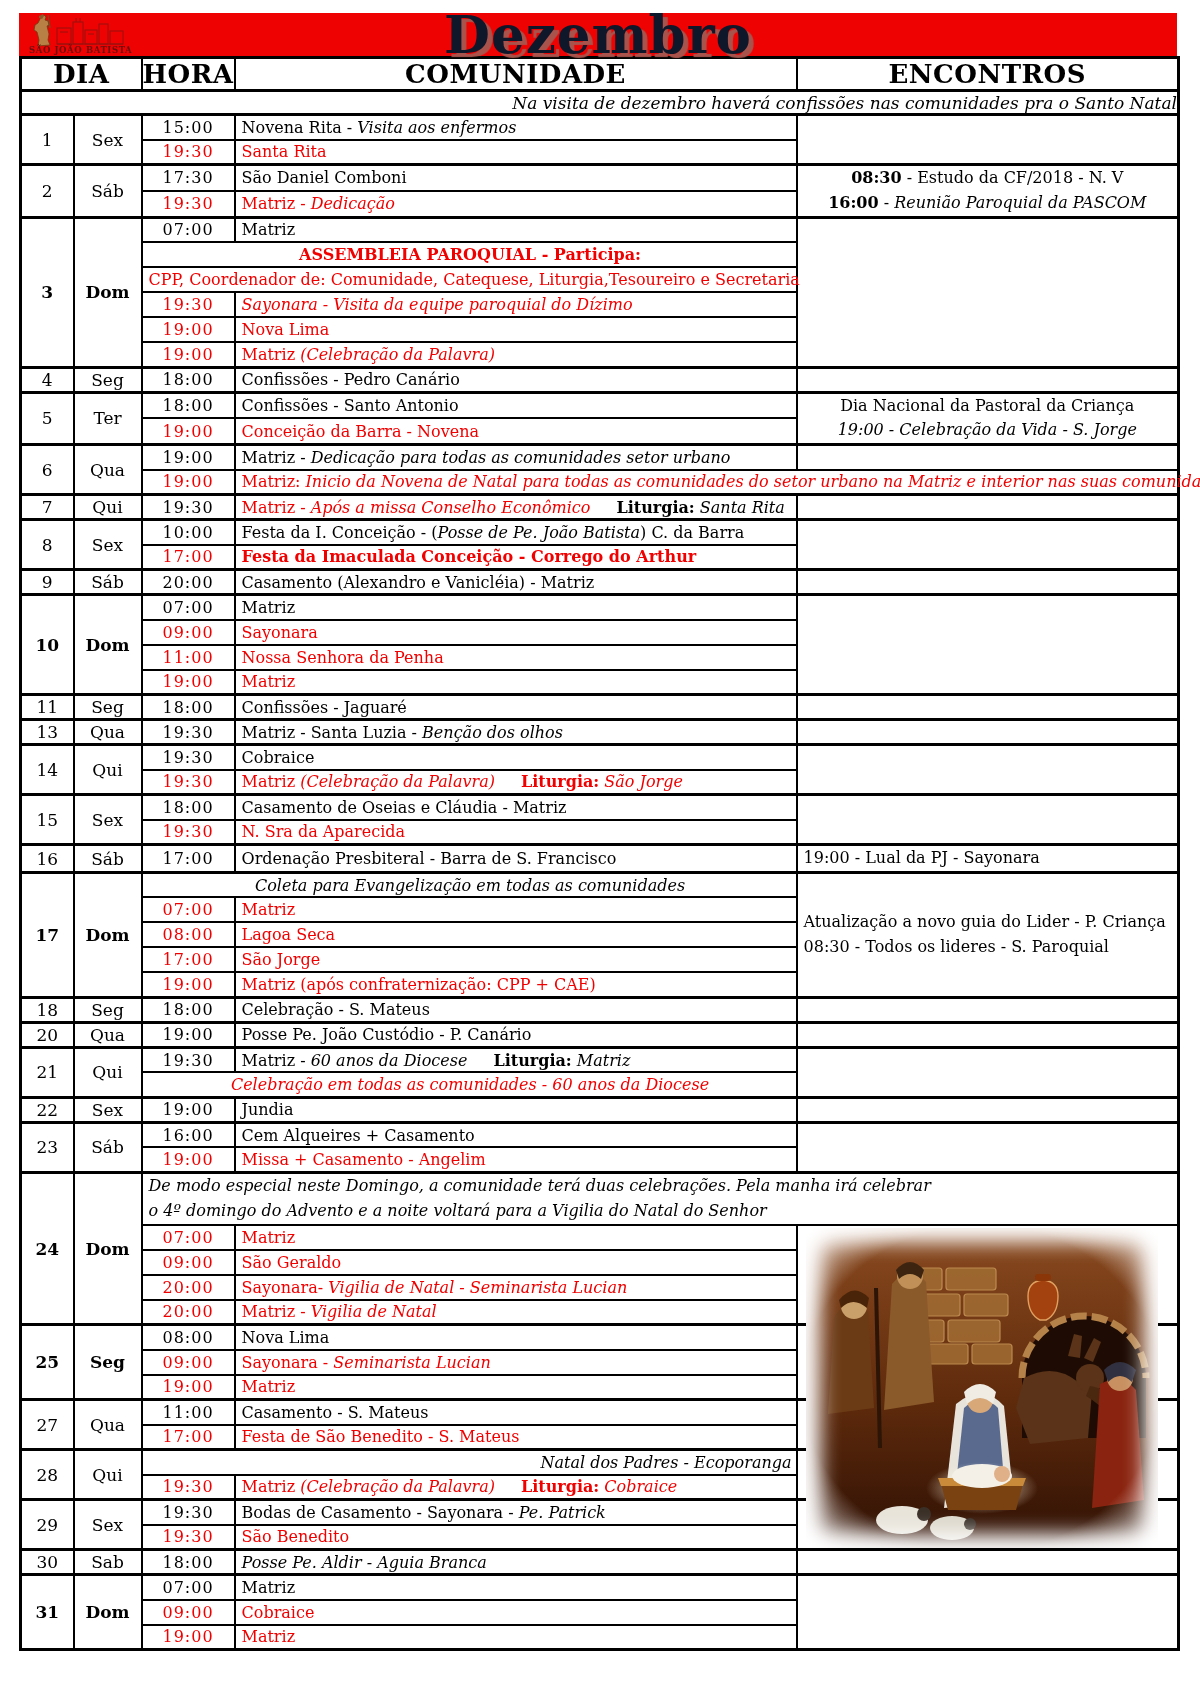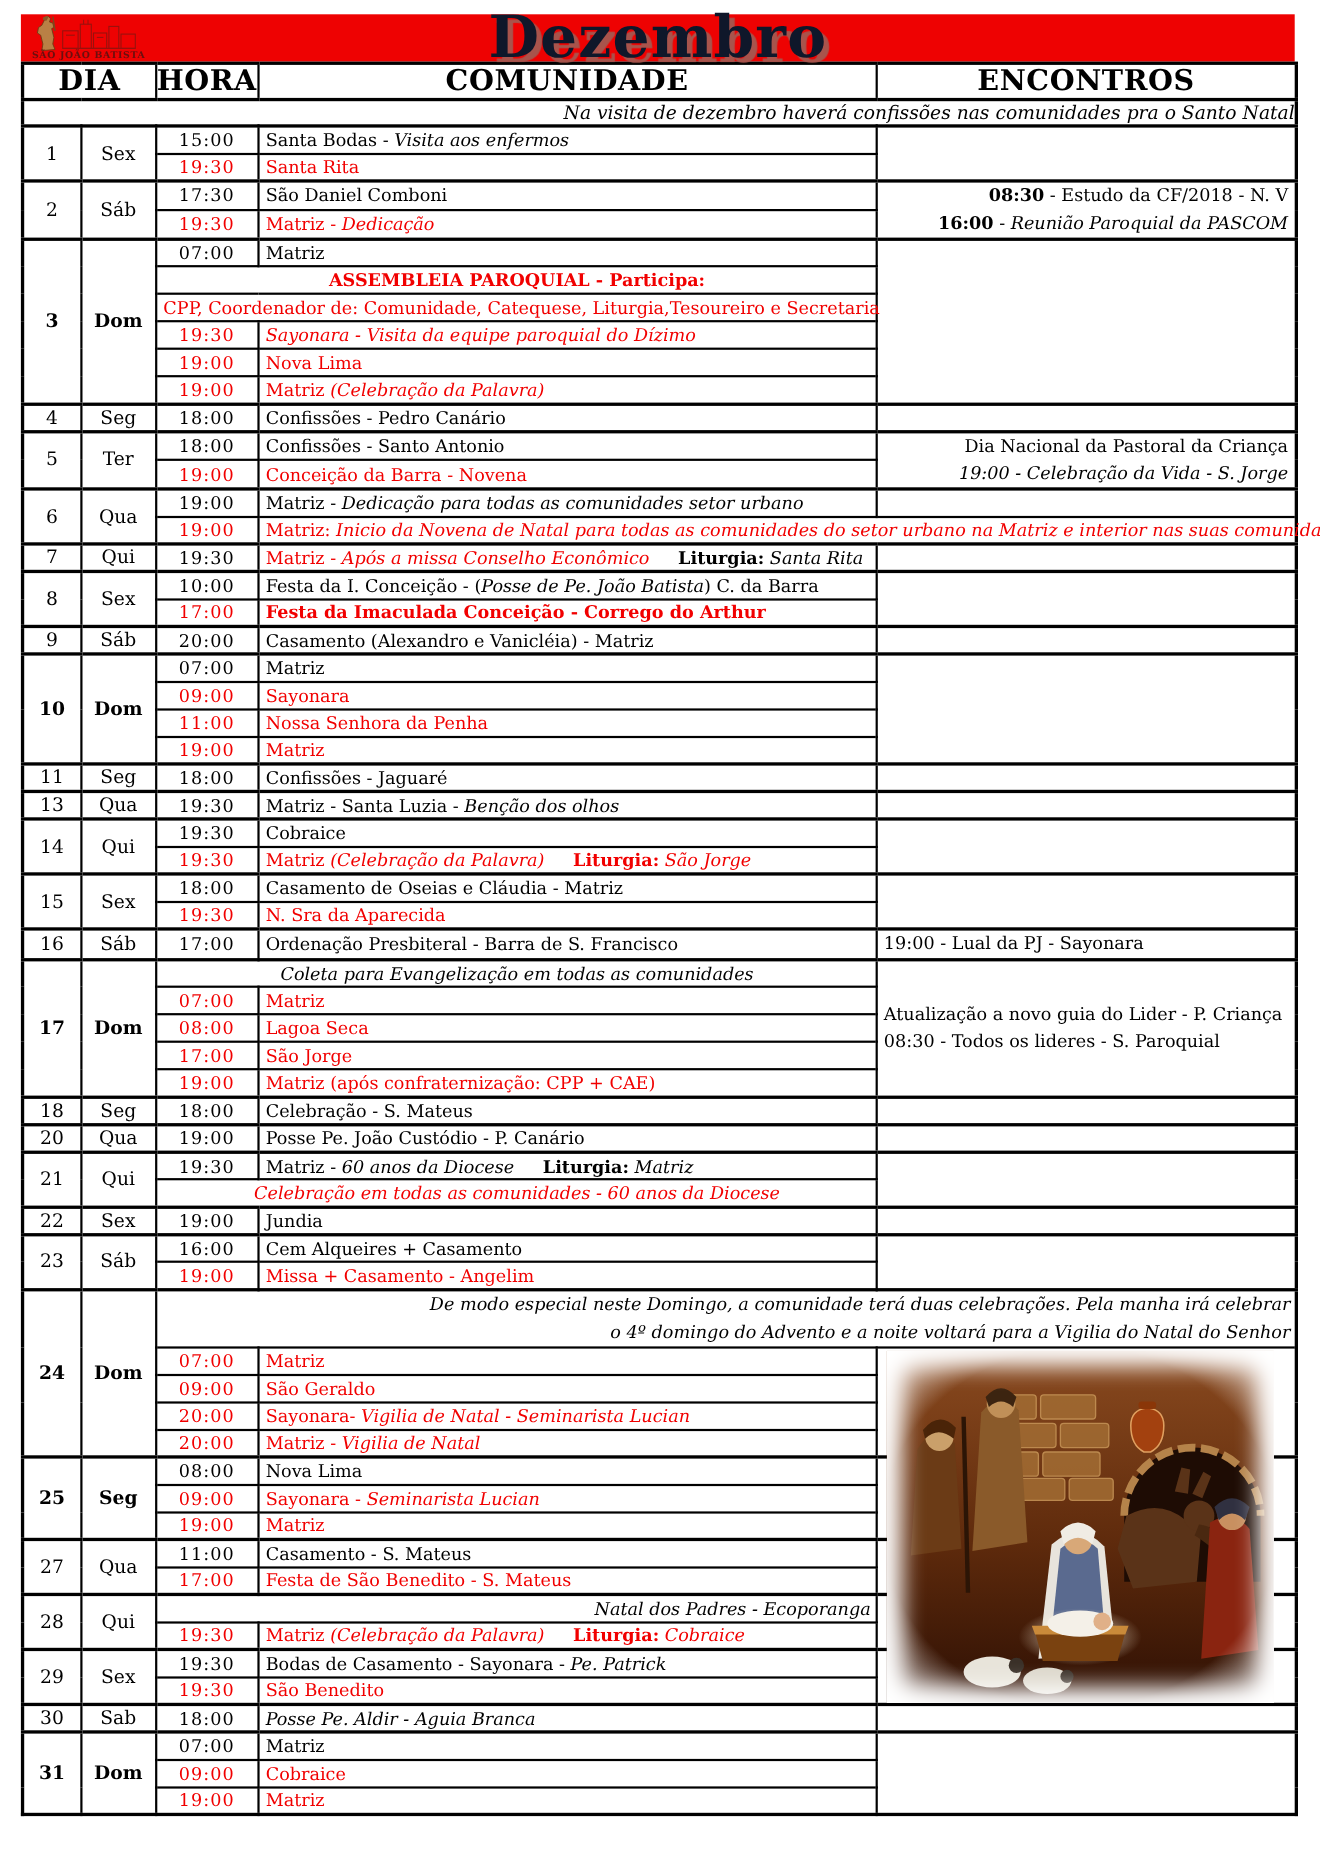--- a/index.html
+++ b/index.html
@@ -17,25 +17,25 @@
   td{border:2px solid #000;height:25px;vertical-align:middle;font-size:16px;overflow:visible;white-space:nowrap}
   tr.hd td{border-top:3px solid #000;border-bottom:3px solid #000;font-weight:bold;font-size:26px;text-align:center;height:26px;letter-spacing:.5px}
   tr.topnote td{font-style:italic;text-align:right;font-size:17px;height:24px;border-bottom:3px solid #000}
   tr.day-first td{border-top:3px solid #000}
   .num,.wd{text-align:center;font-size:17px}
   .bold{font-weight:bold}
   .hora{text-align:center;letter-spacing:1px}
   .com{text-align:left;padding:0 4px 0 6px}
   .com.center{text-align:center}
   .com.left{text-align:right}
-  .enc{text-align:right;padding:0 6px;vertical-align:middle}
+  .enc{text-align:center;padding:0 6px;vertical-align:middle}
   .enc.left{text-align:left}
   .encline{line-height:1.55}
   td.note2{height:51px;text-align:center;font-style:italic}
-  td.note2 .noteline{line-height:1.55;text-align:right}
+  td.note2 .noteline{line-height:1.55;text-align:left}
   .i{font-style:italic}
   .b{font-weight:bold}
   .r{color:var(--text-red,#f10000)}
   .ri{color:var(--text-red,#f10000);font-style:italic}
   .gap{margin-left:26px}
 
   
   td.imghold{position:relative}
   .nativity{position:absolute;left:8px;top:2px;width:352px;height:320px;z-index:5}
   .nativity svg{display:block;width:100%;height:100%}
@@ -89,21 +89,21 @@
         <td>COMUNIDADE</td>
         <td>ENCONTROS</td>
       </tr>
       <tr class="topnote">
         <td colspan="5">Na visita de dezembro haverá confissões nas comunidades pra o Santo Natal</td>
       </tr>
     <tr class="day-first">
           <td class="num" rowspan="2">1</td>
           <td class="wd" rowspan="2">Sex</td>
           <td class="hora">15:00</td>
-          <td class="com"><span>Santa Bodas - </span><span class="i">Visita aos enfermos</span></td>
+          <td class="com"><span>Novena Rita - </span><span class="i">Visita aos enfermos</span></td>
           <td class="enc" rowspan="2"></td>
         </tr>
         <tr class="r">
           <td class="hora">19:30</td>
           <td class="com"><span>Santa Rita</span></td>
         </tr>
         <tr class="day-first">
           <td class="num" rowspan="2">2</td>
           <td class="wd" rowspan="2">Sáb</td>
           <td class="hora">17:30</td>

